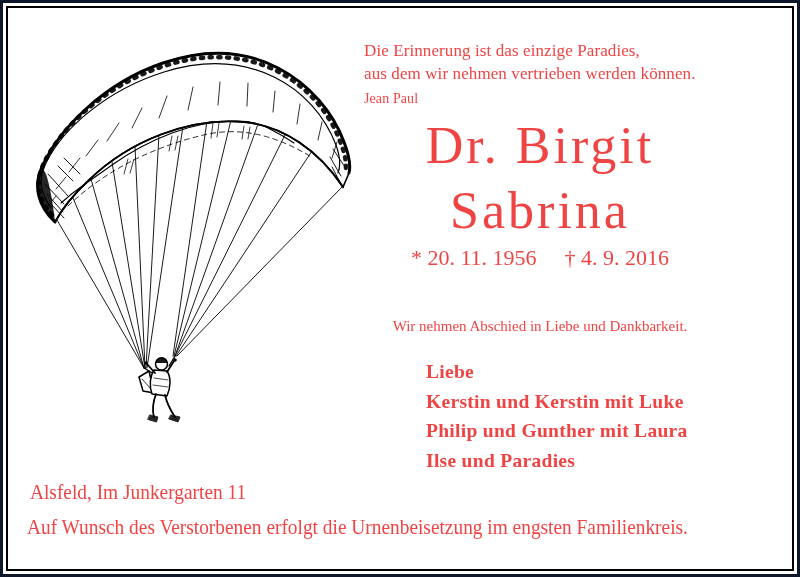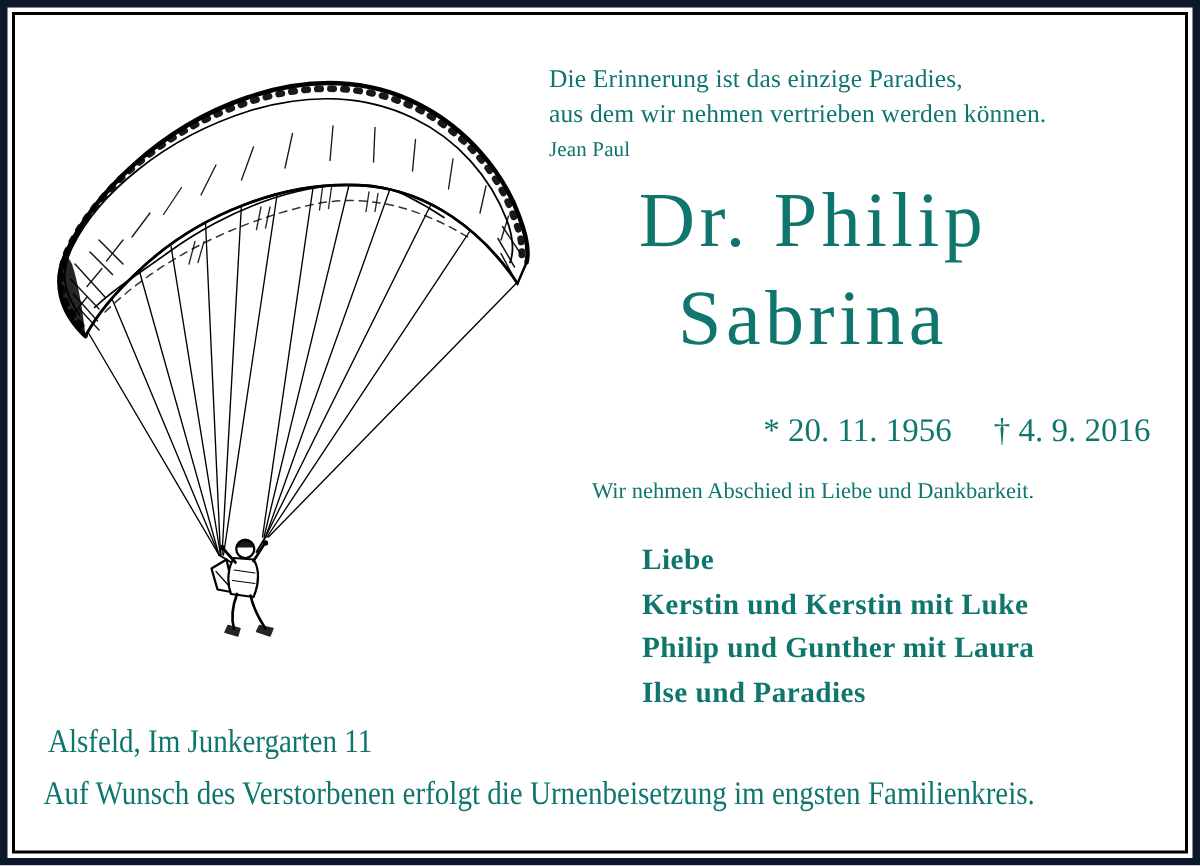--- a/index.html
+++ b/index.html
@@ -3,23 +3,23 @@
 <meta charset="utf-8">
 <style>
   html, body { margin: 0; padding: 0; background: #ffffff; }
   body { width: 800px; height: 577px; overflow: hidden; }
 
   .page {
     position: relative;
     width: 800px; height: 577px;
     box-sizing: border-box;
     background: #ffffff;
-    border: 5px solid #0f172a;
+    border: 3px solid #0f172a;
     font-family: "Liberation Serif", "DejaVu Serif", serif;
-    color: #0f766e;
+    color: #ef4444;
   }
   .frame-inner {
     position: absolute;
     left: 3px; top: 3px; right: 3px; bottom: 3px;
     border: 2px solid #000000;
     pointer-events: none;
   }
 
   .abs { position: absolute; }
 
@@ -38,22 +38,22 @@
 
   .name {
     left: 312px; top: 110px; width: 450px;
     text-align: center;
     font-size: 52px; line-height: 65px;
     letter-spacing: 3px;
     white-space: nowrap;
   }
 
   .dates {
-    left: 312px; top: 269px; width: 450px;
-    display: flex; justify-content: flex-end; gap: 28px;
+    left: 312px; top: 242px; width: 450px;
+    display: flex; justify-content: center; gap: 28px;
     font-size: 22px; line-height: 26px;
     white-space: nowrap;
     font-family: Liberation Serif, serif;
   }
 
   .farewell {
     left: 312px; top: 311px; width: 450px;
     text-align: center;
     font-size: 15px; line-height: 25px;
     white-space: nowrap;
@@ -181,21 +181,21 @@
     </g>
   </svg>
 
   <div class="abs quote">
     <div>Die Erinnerung ist das einzige Paradies,</div>
     <div>aus dem wir nehmen vertrieben werden können.</div>
     <div class="attribution">Jean Paul</div>
   </div>
 
   <div class="abs name">
-    <div>Dr. Philip</div>
+    <div>Dr. Birgit</div>
     <div>Sabrina</div>
   </div>
 
   <div class="abs dates">
     <span>* 20. 11. 1956</span>
     <span>† 4. 9. 2016</span>
   </div>
 
   <div class="abs farewell">Wir nehmen Abschied in Liebe und Dankbarkeit.</div>
 

